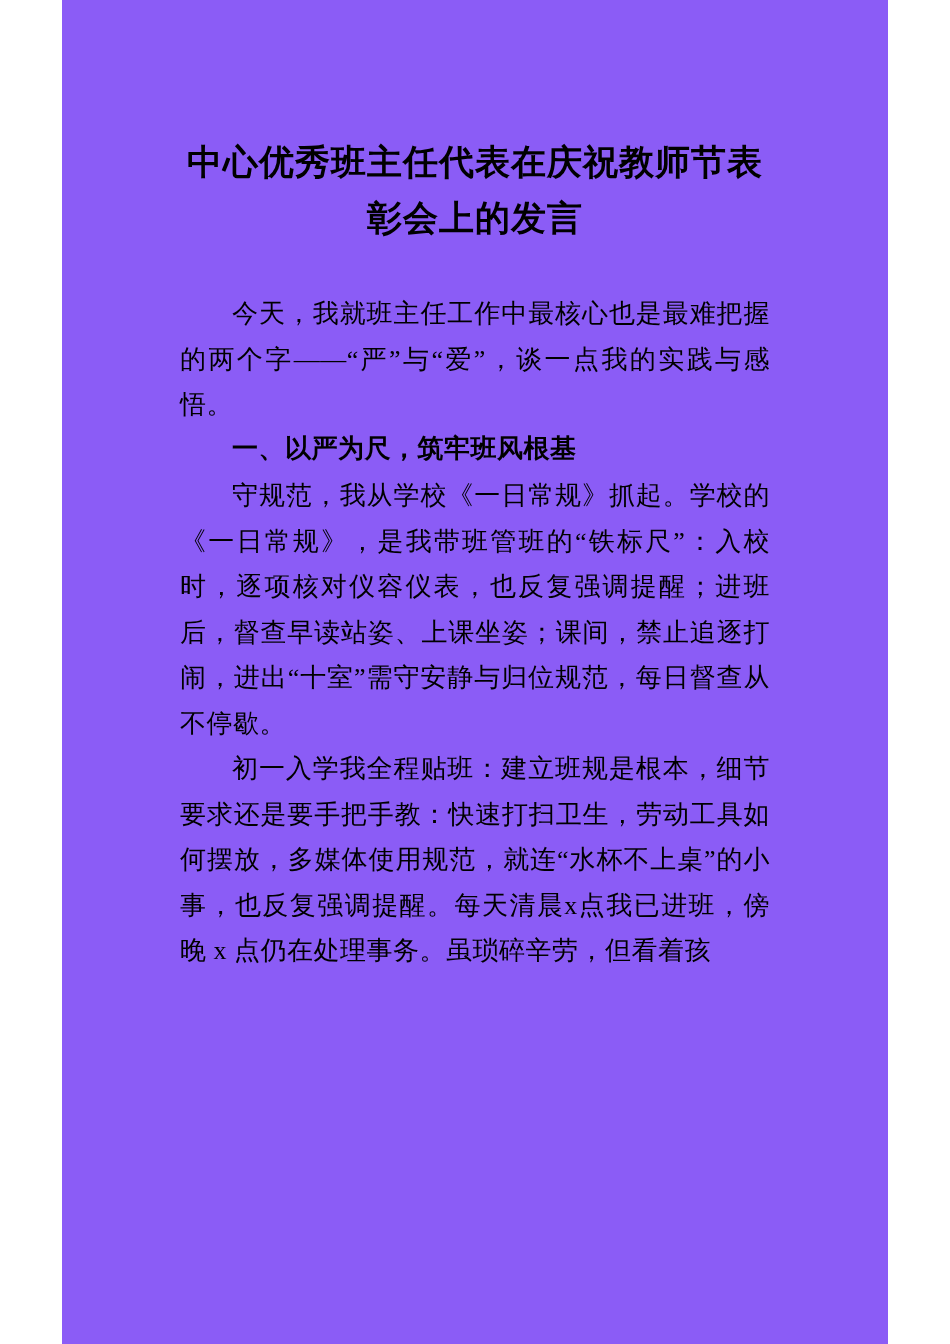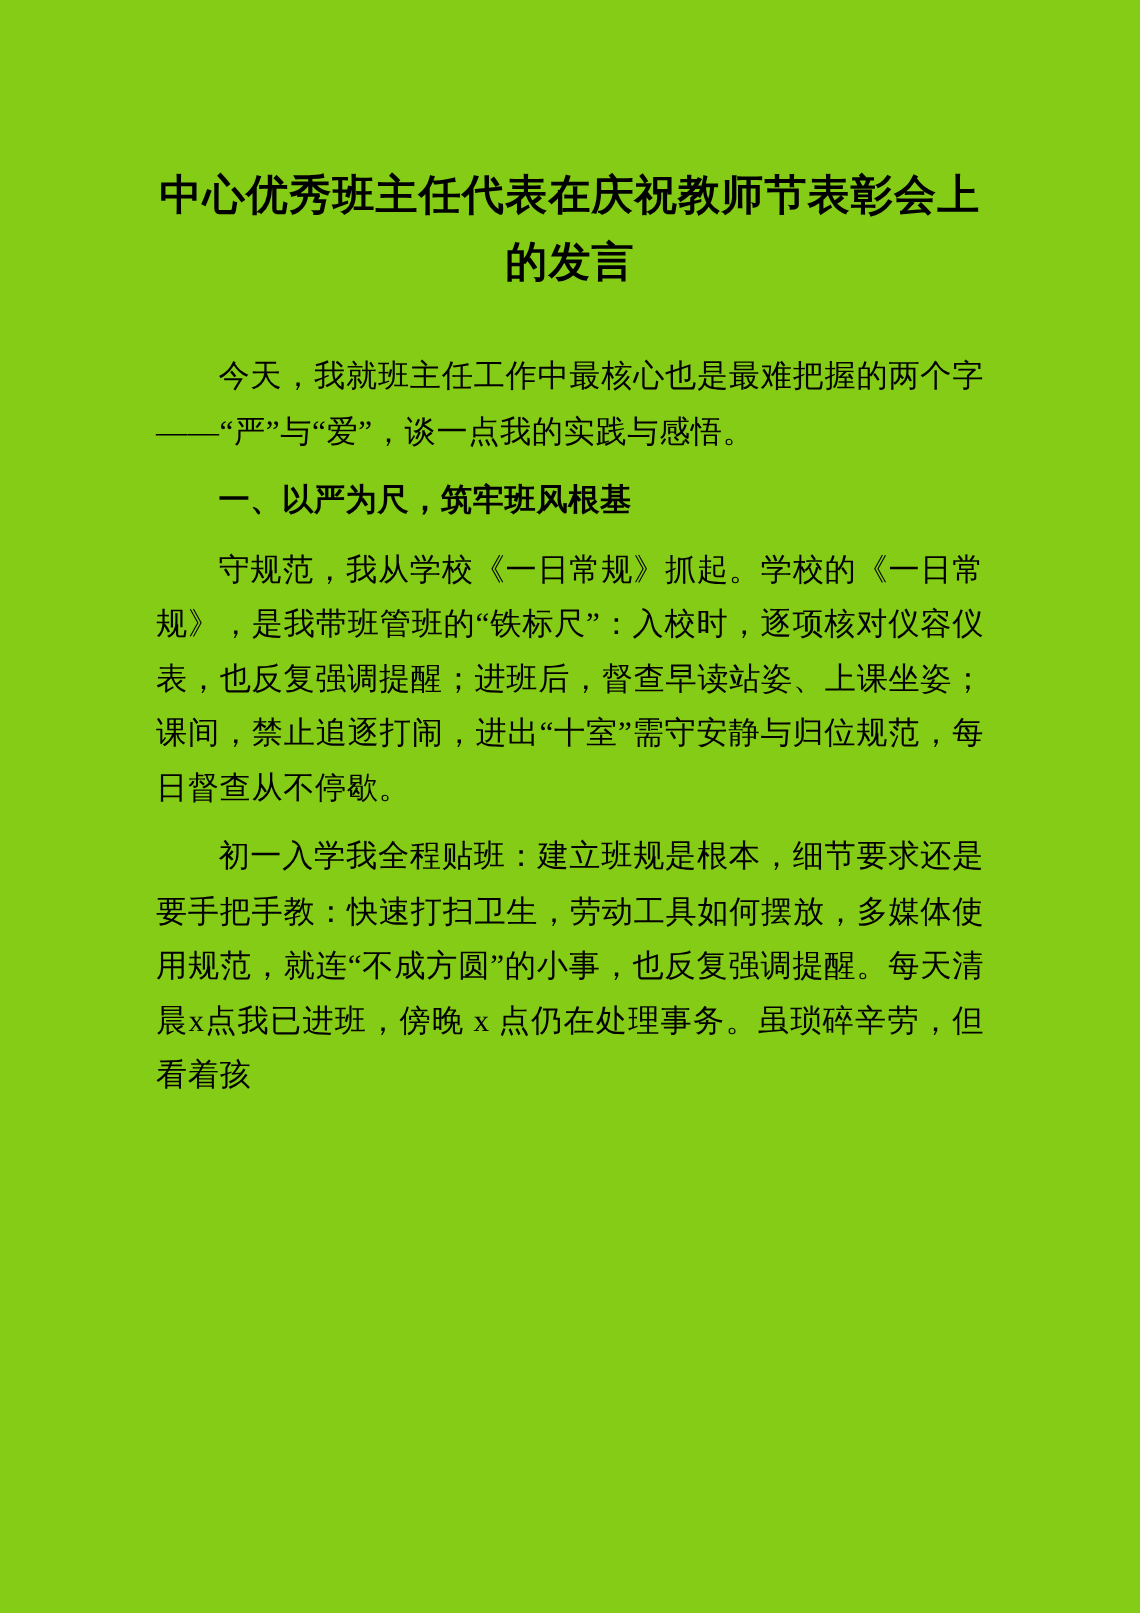--- a/index.html
+++ b/index.html
@@ -1,24 +1,24 @@
 <!DOCTYPE html>
 <html><head>
 <meta charset="utf-8">
 <style>
   html, body {
     margin: 0;
     padding: 0;
     background: #ffffff;
   }
   .page {
-    width: 950px;
+    width: 826px;
     height: 1344px;
     margin: 0 auto;
-    background: #84cc16;
+    background: #8b5cf6;
     box-sizing: border-box;
     padding: 135px 118px 40px 118px;
     color: #000000;
     font-family: "Liberation Serif", "DejaVu Serif", serif;
     overflow: hidden;
   }
   .doc-title {
     font-size: 35px;
     font-weight: bold;
     text-align: center;
@@ -26,38 +26,38 @@
     letter-spacing: 1px;
     margin: 0 0 44px 0;
     color: #000000;
   }
   .para {
     font-size: 26px;
     line-height: 45.5px;
     letter-spacing: 0.5px;
     text-align: justify;
     text-indent: 2em;
-    margin: 12px;
+    margin: 0;
     color: #000000;
     word-break: break-all;
   }
   .para.heading {
     font-weight: bold;
-    font-family: Liberation Sans, sans-serif;
+    font-family: Liberation Mono, monospace;
     letter-spacing: 0.5px;
   }
 </style>
 </head>
 <body>
 
 <div class="page">
   <h1 class="doc-title">中心优秀班主任代表在庆祝教师节表彰会上的发言</h1>
 
   <p class="para">今天，我就班主任工作中最核心也是最难把握的两个字——“严”与“爱”，谈一点我的实践与感悟。</p>
 
   <p class="para heading">一、以严为尺，筑牢班风根基</p>
 
 
 
   <p class="para">守规范，我从学校《一日常规》抓起。学校的《一日常规》，是我带班管班的“铁标尺”：入校时，逐项核对仪容仪表，也反复强调提醒；进班后，督查早读站姿、上课坐姿；课间，禁止追逐打闹，进出“十室”需守安静与归位规范，每日督查从不停歇。</p>
 
-  <p class="para">初一入学我全程贴班：建立班规是根本，细节要求还是要手把手教：快速打扫卫生，劳动工具如何摆放，多媒体使用规范，就连“不成方圆”的小事，也反复强调提醒。每天清晨x点我已进班，傍晚 x 点仍在处理事务。虽琐碎辛劳，但看着孩</p>
+  <p class="para">初一入学我全程贴班：建立班规是根本，细节要求还是要手把手教：快速打扫卫生，劳动工具如何摆放，多媒体使用规范，就连“水杯不上桌”的小事，也反复强调提醒。每天清晨x点我已进班，傍晚 x 点仍在处理事务。虽琐碎辛劳，但看着孩</p>
 </div>
 
 </body></html>

